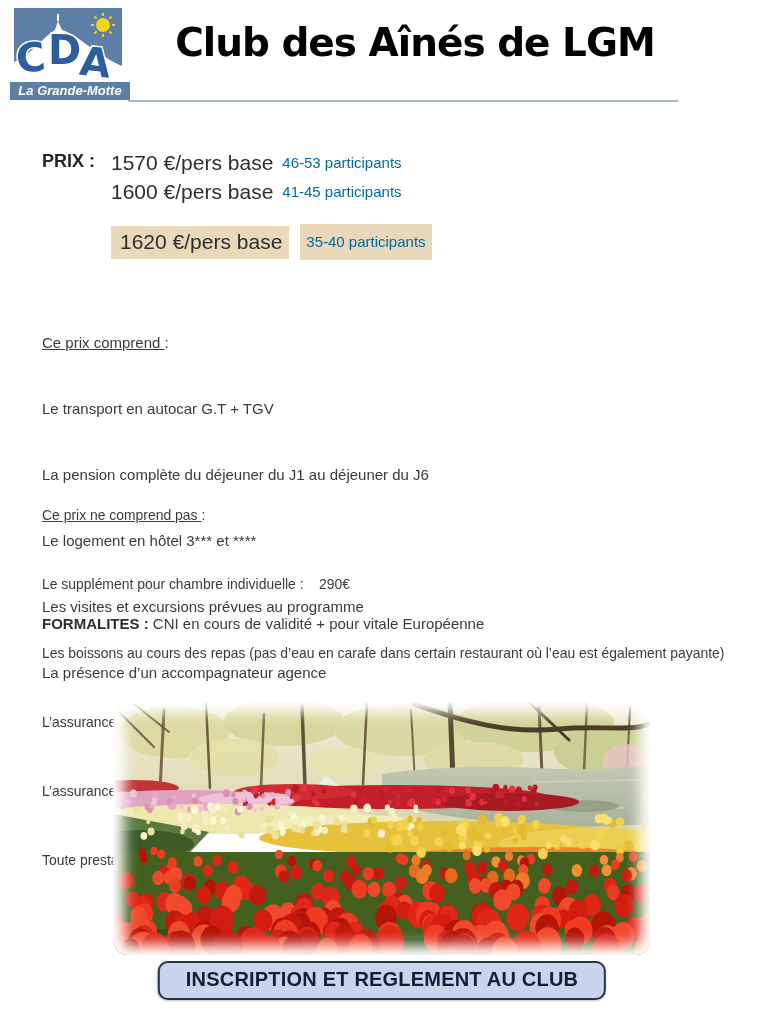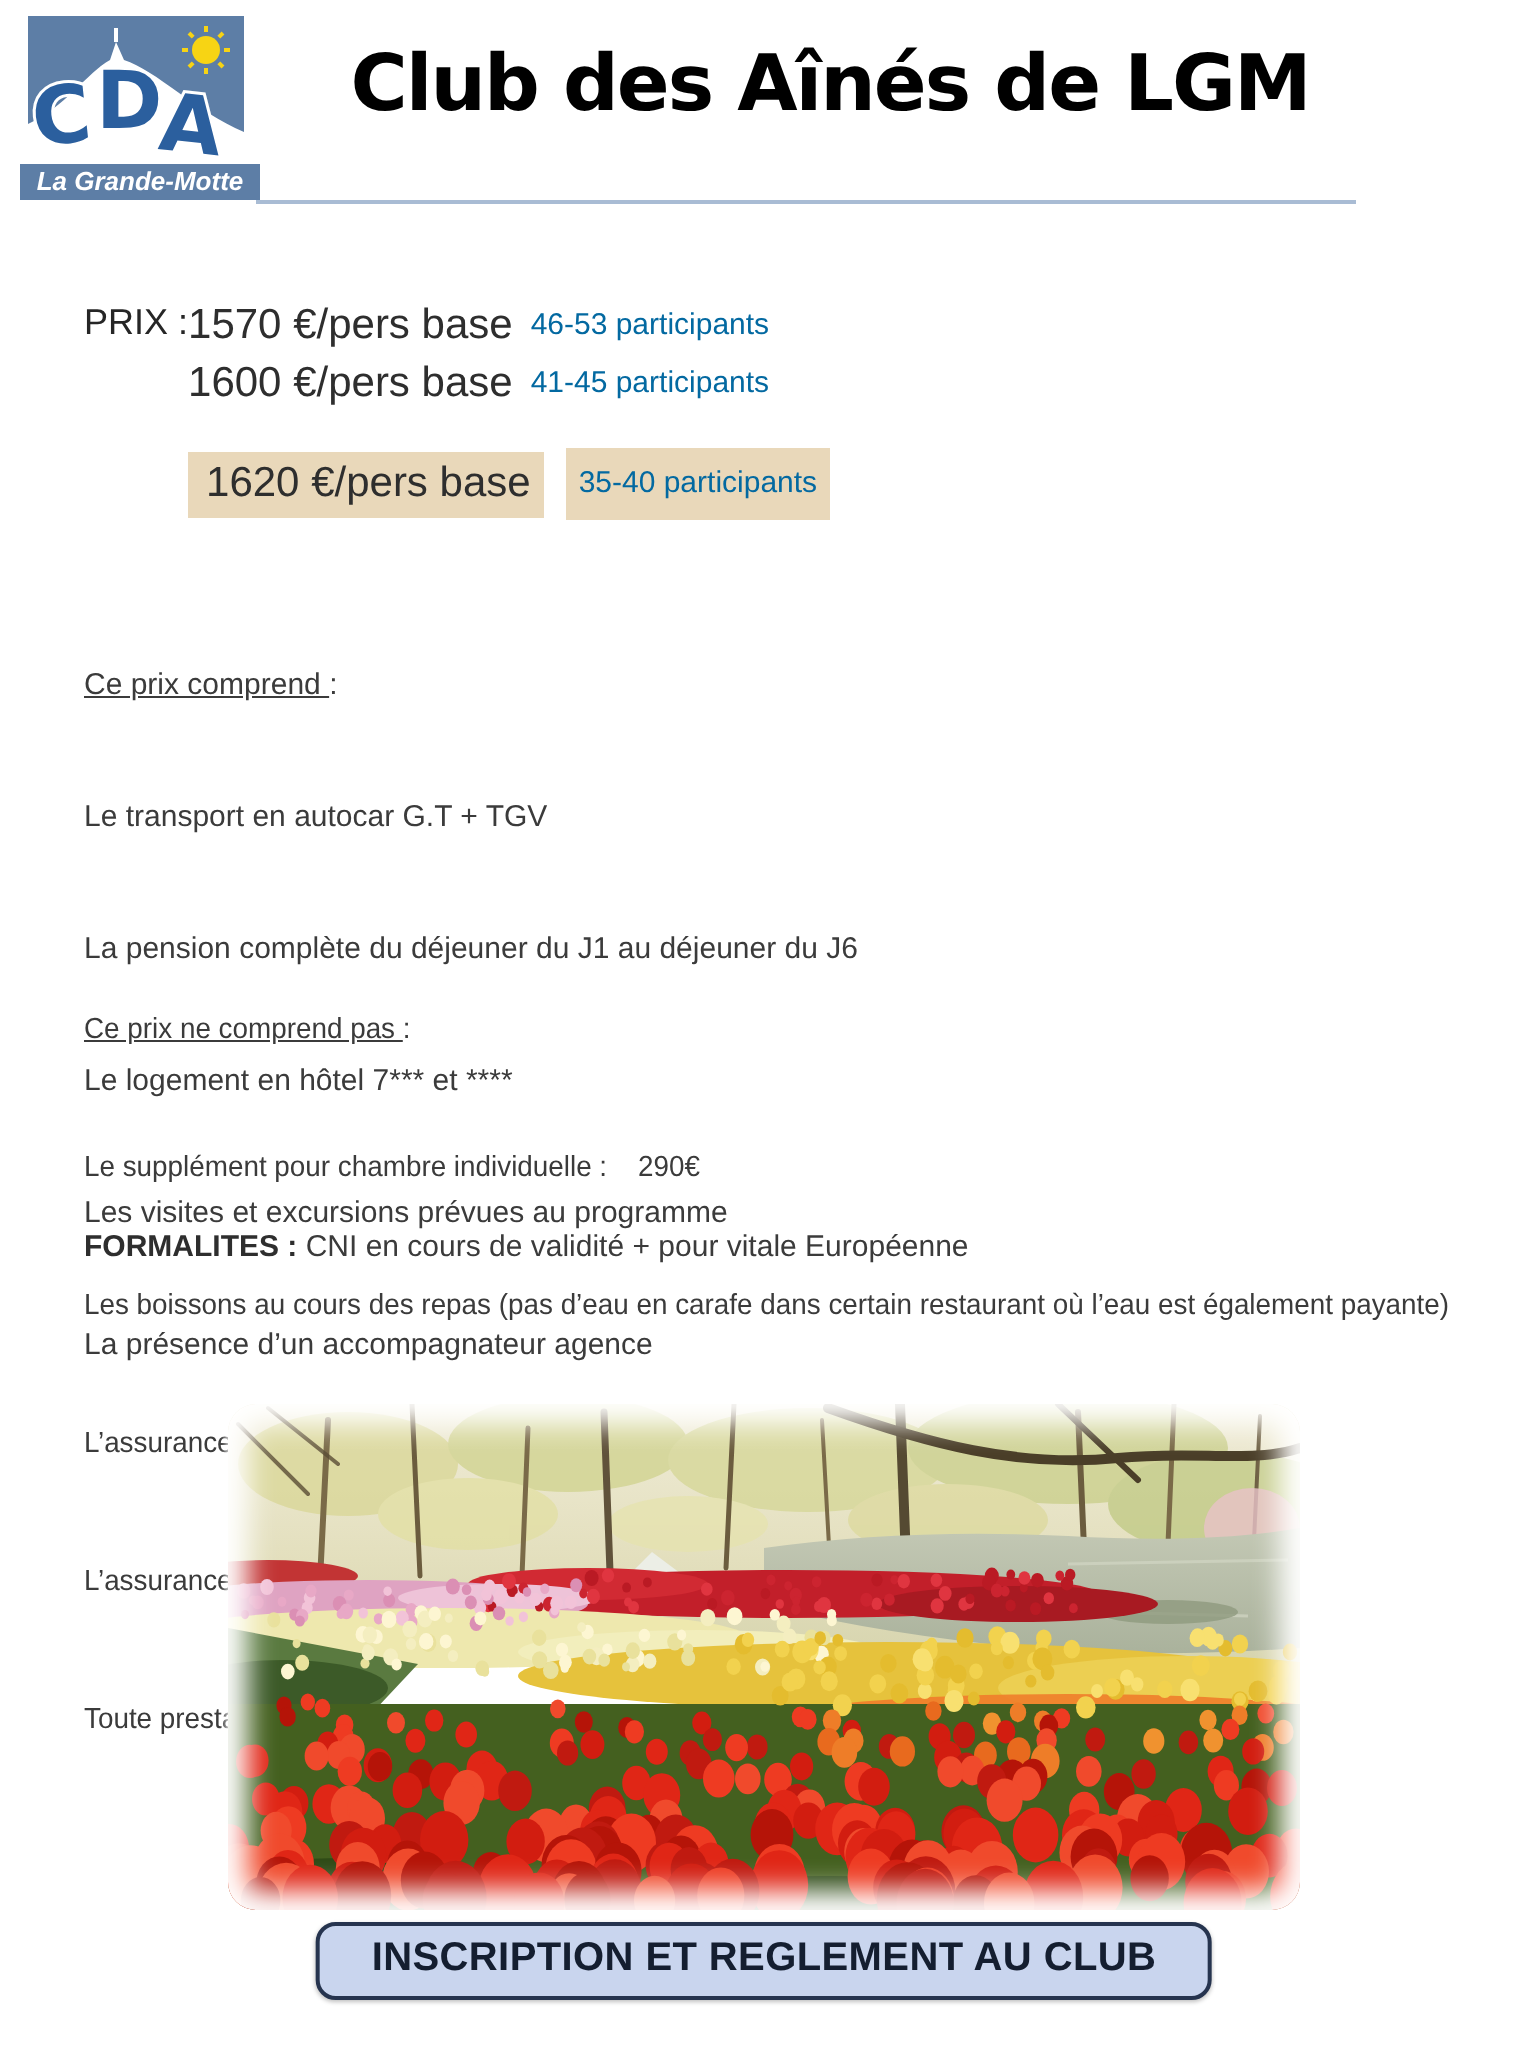--- a/index.html
+++ b/index.html
@@ -9,21 +9,21 @@
   
   .logo { position:absolute; left:10px; top:8px; width:120px; height:92px; }
   .title { position:absolute; left:145px; top:20px; width:540px; text-align:center;
            font-family:"DejaVu Sans", sans-serif; font-weight:800; font-size:39px;
            letter-spacing:-1px; color:var(--title, #000); white-space:nowrap; }
   .header-rule { position:absolute; left:128px; top:100px; width:550px; height:2px;
                  background:var(--rule, #a9bcd4); }
 
   
   .prix-block { position:absolute; left:42px; top:148px; display:flex; align-items:flex-start; }
-  .prix-label { font-size:18px; font-weight:normal; color:#262626; padding-top:3px; }
+  .prix-label { font-size:18px; font-weight:bold; color:#262626; margin-right:16px; padding-top:3px; }
   .price-row { display:flex; align-items:center; gap:9px; line-height:29px; white-space:pre-wrap; }
   .price-row.gap { margin-top:18px; }
   .price-main { font-size:21px; color:#2e2e2e; }
   .price-pax  { font-size:15px; color:#0369a1; }
   .hl { background:var(--highlight, #e9d8ba); padding:1px 7px 3px 9px; }
   .price-pax.hl { margin-left:2px; padding:3px 6px 4px 6px; }
 
   
   .section { position:absolute; left:42px; font-size:15px; line-height:22px; white-space:pre-wrap; }
   .sec-includes { top:288px; }
@@ -96,21 +96,21 @@
       <span class="price-main hl">1620 €/pers base</span>
       <span class="price-pax hl">35-40 participants</span>
     </div>
   </div>
 </div>
 
 <div class="section sec-includes">
   <div class="sec-heading"><span class="u">Ce prix comprend </span><span>:</span></div>
   <div class="sec-item">Le transport en autocar G.T + TGV</div>
   <div class="sec-item">La pension complète du déjeuner du J1 au déjeuner du J6</div>
-  <div class="sec-item">Le logement en hôtel 7*** et ****</div>
+  <div class="sec-item">Le logement en hôtel 3*** et ****</div>
   <div class="sec-item">Les visites et excursions prévues au programme</div>
   <div class="sec-item">La présence d’un accompagnateur agence</div>
 </div>
 
 <div class="section sec-excludes">
   <div class="sec-heading"><span class="u">Ce prix ne comprend pas </span><span>:</span></div>
   <div class="sec-item">Le supplément pour chambre individuelle :    290€</div>
   <div class="sec-item">Les boissons au cours des repas (pas d’eau en carafe dans certain restaurant où l’eau est également payante)</div>
   <div class="sec-item">L’assurance annulation :  50 €/pers</div>
   <div class="sec-item">L’assurance rapatriement : 30€/pers</div>

